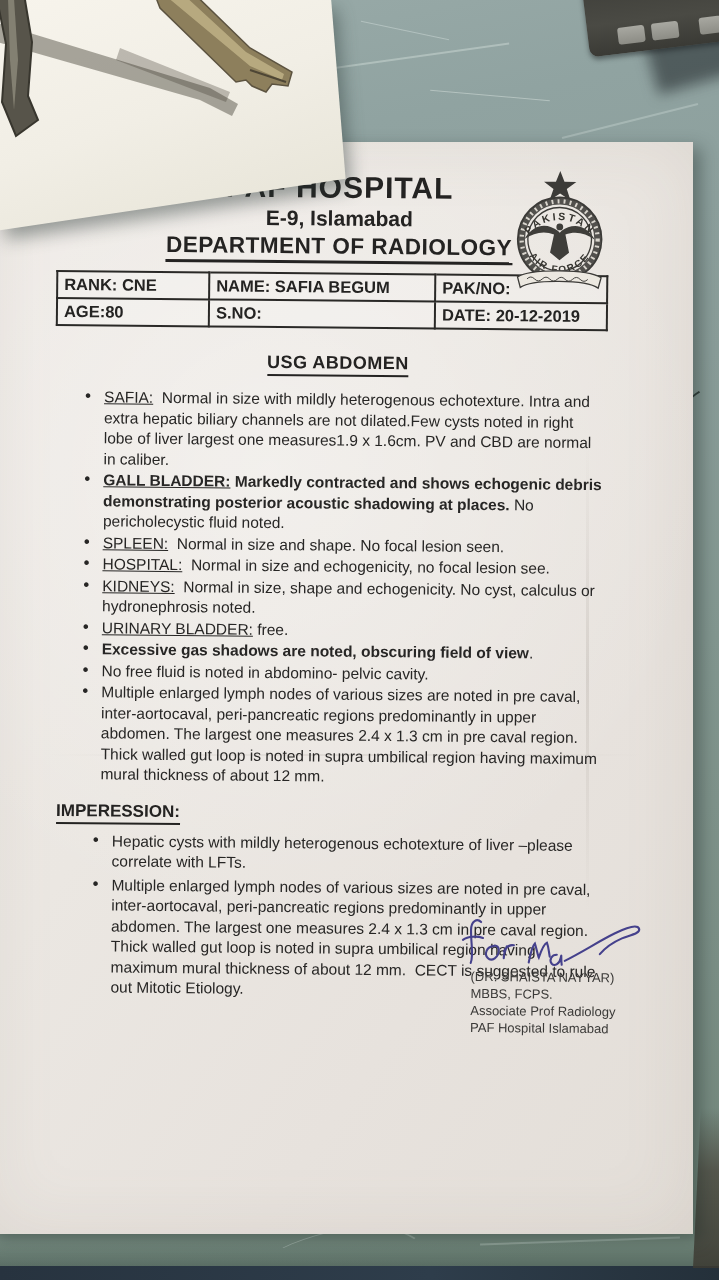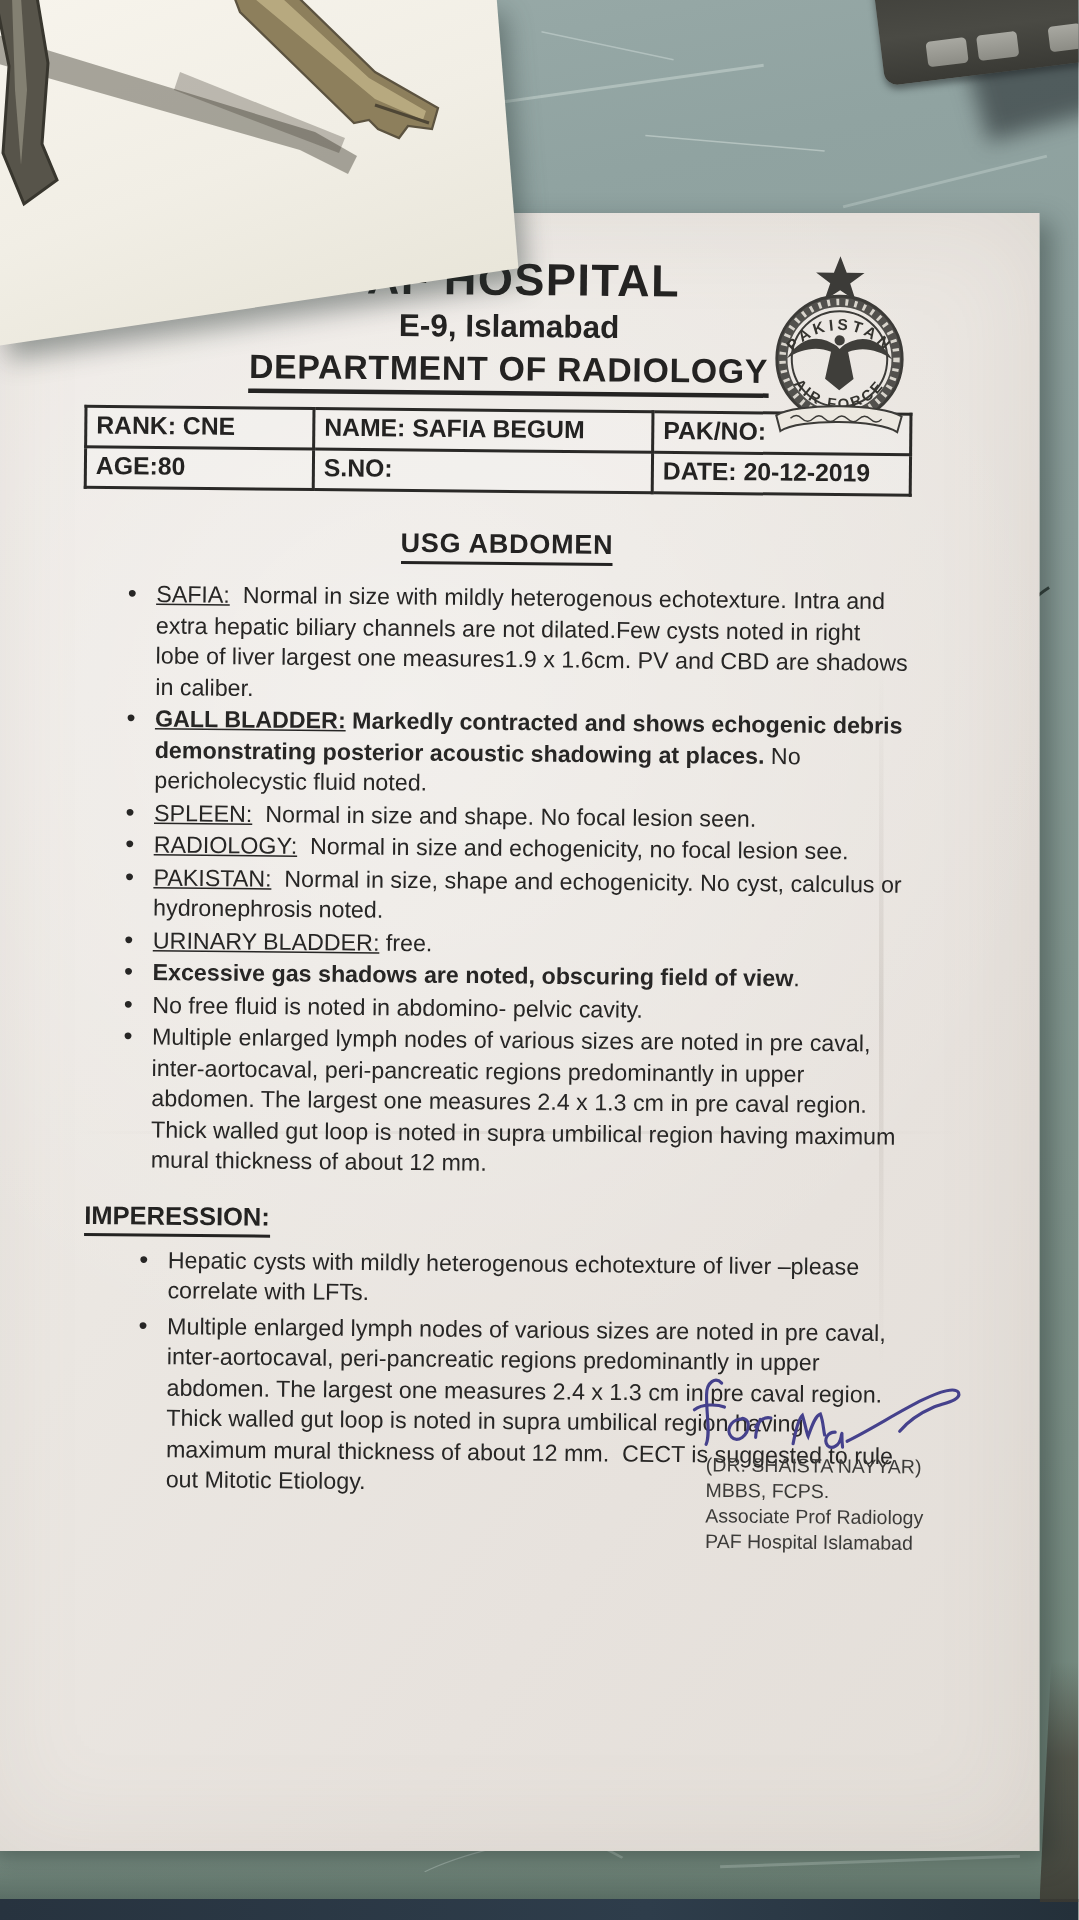--- a/index.html
+++ b/index.html
@@ -162,25 +162,25 @@
           <td class="c1">AGE:80</td>
           <td class="c2">S.NO:</td>
           <td class="c3">DATE: 20-12-2019</td>
         </tr>
       </tbody>
         </table>
 
       <div class="usg-wrap"><span class="usg-title">USG ABDOMEN</span></div>
 
       <ul class="findings">
-        <li><span class="lbl">SAFIA:</span><span class="b"></span><span>  Normal in size with mildly heterogenous echotexture. Intra and extra hepatic biliary channels are not dilated.Few cysts noted in right lobe of liver largest one measures1.9 x 1.6cm. PV and CBD are shadows in caliber.</span></li>
+        <li><span class="lbl">SAFIA:</span><span class="b"></span><span>  Normal in size with mildly heterogenous echotexture. Intra and extra hepatic biliary channels are not dilated.Few cysts noted in right lobe of liver largest one measures1.9 x 1.6cm. PV and CBD are normal in caliber.</span></li>
         <li><span class="lbl">GALL BLADDER:</span><span class="b"> Markedly contracted and shows echogenic debris demonstrating posterior acoustic shadowing at places.</span><span> No pericholecystic fluid noted.</span></li>
         <li><span class="lbl">SPLEEN:</span><span class="b"></span><span>  Normal in size and shape. No focal lesion seen.</span></li>
-        <li><span class="lbl">RADIOLOGY:</span><span class="b"></span><span>  Normal in size and echogenicity, no focal lesion see.</span></li>
-        <li><span class="lbl">PAKISTAN:</span><span class="b"></span><span>  Normal in size, shape and echogenicity. No cyst, calculus or hydronephrosis noted.</span></li>
+        <li><span class="lbl">HOSPITAL:</span><span class="b"></span><span>  Normal in size and echogenicity, no focal lesion see.</span></li>
+        <li><span class="lbl">KIDNEYS:</span><span class="b"></span><span>  Normal in size, shape and echogenicity. No cyst, calculus or hydronephrosis noted.</span></li>
         <li><span class="lbl">URINARY BLADDER:</span><span class="b"></span><span> free.</span></li>
         <li><span class="lbl"></span><span class="b">Excessive gas shadows are noted, obscuring field of view</span><span>.</span></li>
         <li><span class="lbl"></span><span class="b"></span><span>No free fluid is noted in abdomino- pelvic cavity.</span></li>
         <li><span class="lbl"></span><span class="b"></span><span>Multiple enlarged lymph nodes of various sizes are noted in pre caval, inter-aortocaval, peri-pancreatic regions predominantly in upper abdomen. The largest one measures 2.4 x 1.3 cm in pre caval region. Thick walled gut loop is noted in supra umbilical region having maximum mural thickness of about 12 mm.</span></li>
       </ul>
 
       <div><span class="imp-head">IMPERESSION:</span></div>
       <ul class="impression">
         <li>Hepatic cysts with mildly heterogenous echotexture of liver –please correlate with LFTs.</li>
         <li>Multiple enlarged lymph nodes of various sizes are noted in pre caval, inter-aortocaval, peri-pancreatic regions predominantly in upper abdomen. The largest one measures 2.4 x 1.3 cm in pre caval region. Thick walled gut loop is noted in supra umbilical region having maximum mural thickness of about 12 mm.  CECT is suggested to rule out Mitotic Etiology.</li>

